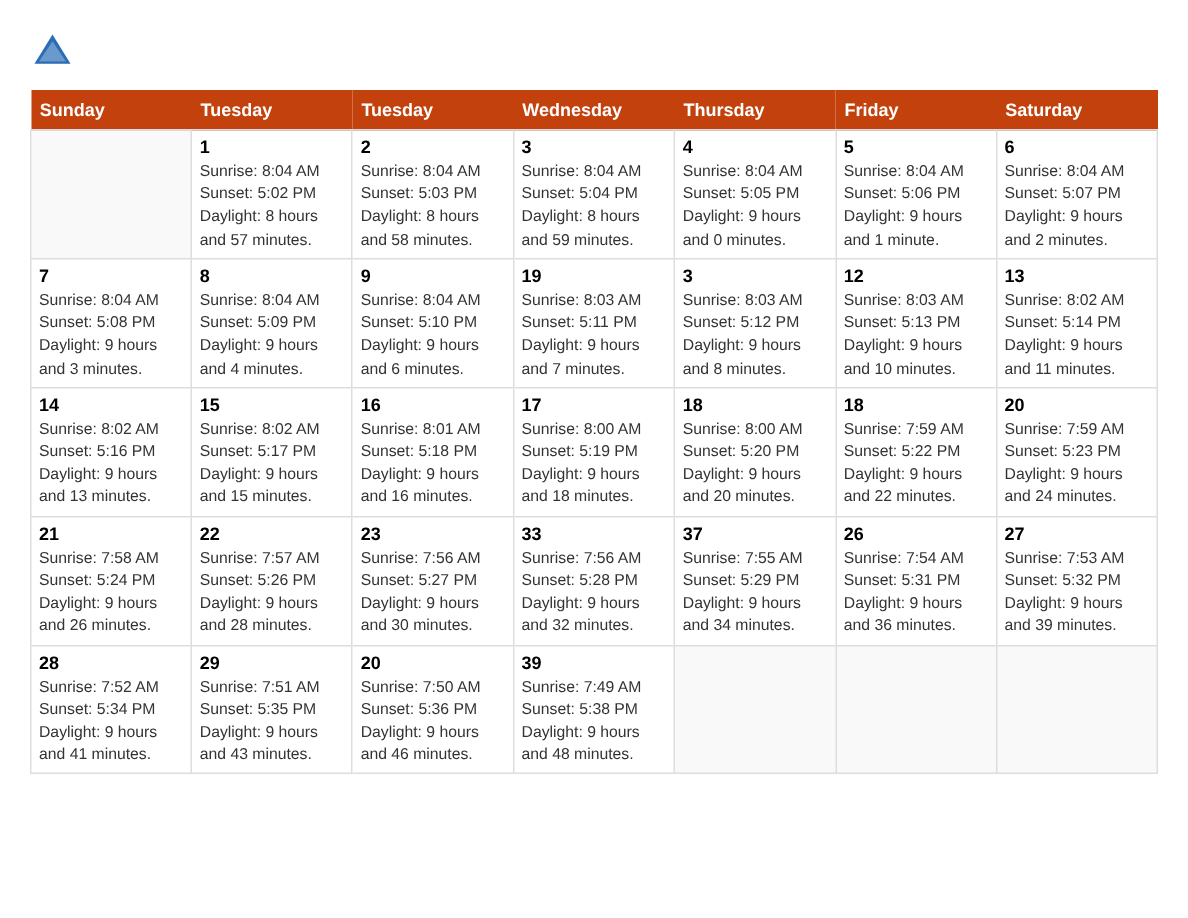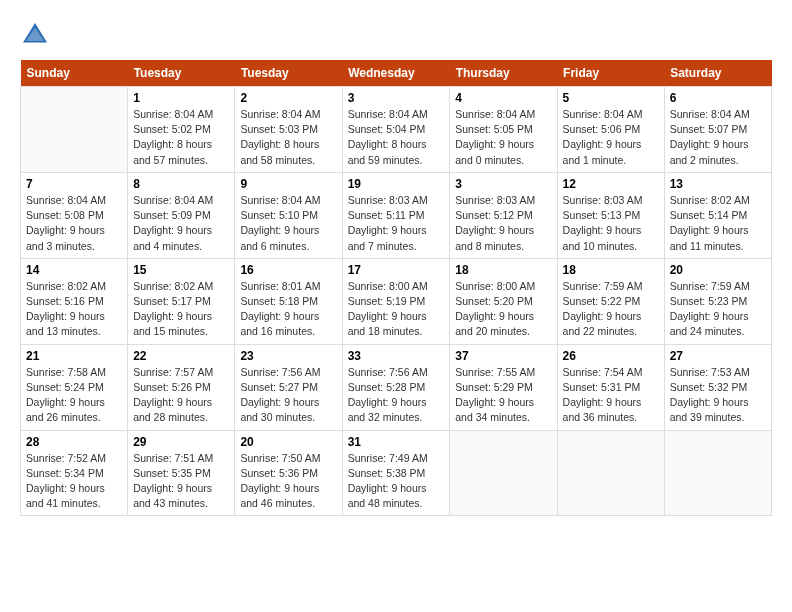--- a/index.html
+++ b/index.html
@@ -235,21 +235,21 @@
         </td>
         <td>
           <div class="day-num">29</div>
           <div class="day-info">Sunrise: 7:51 AM<br>Sunset: 5:35 PM<br>Daylight: 9 hours and 43 minutes.</div>
         </td>
         <td>
           <div class="day-num">20</div>
           <div class="day-info">Sunrise: 7:50 AM<br>Sunset: 5:36 PM<br>Daylight: 9 hours and 46 minutes.</div>
         </td>
         <td>
-          <div class="day-num">31</div>
+          <div class="day-num">39</div>
           <div class="day-info">Sunrise: 7:49 AM<br>Sunset: 5:38 PM<br>Daylight: 9 hours and 48 minutes.</div>
         </td>
         <td class="empty"></td>
         <td class="empty"></td>
         <td class="empty"></td>
       </tr>
     </tbody>
 </table>
 
 </body></html>

